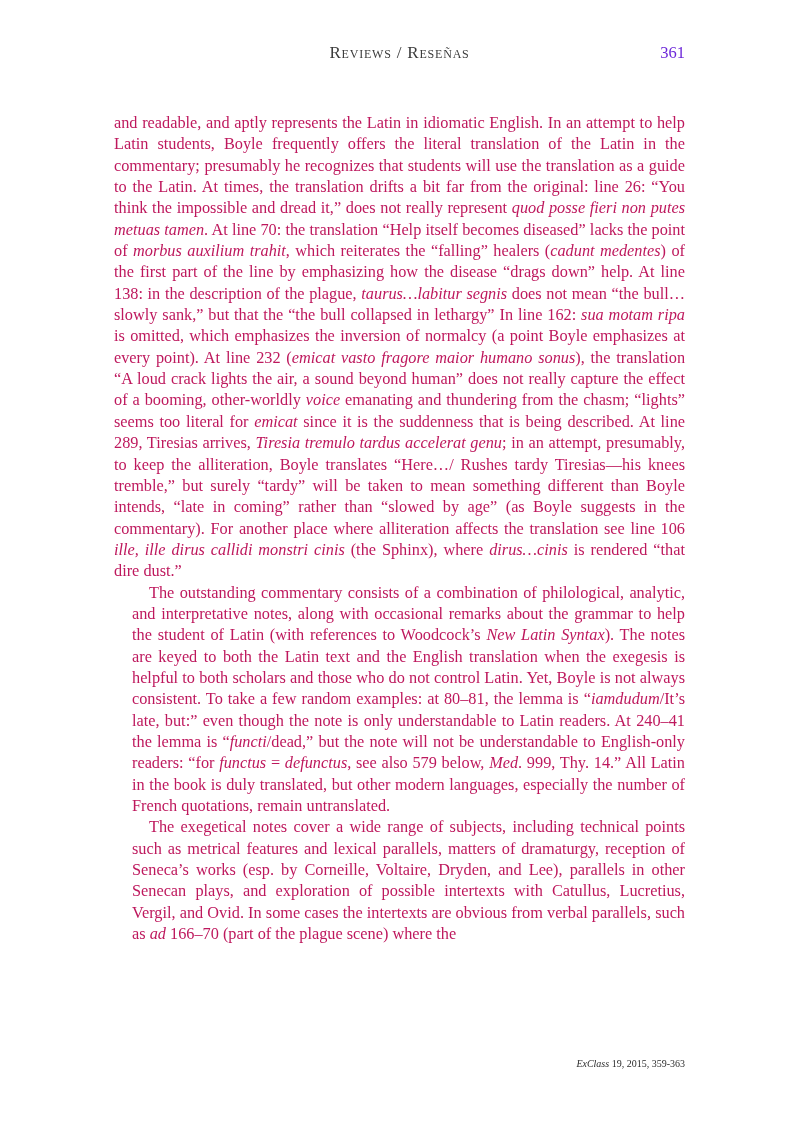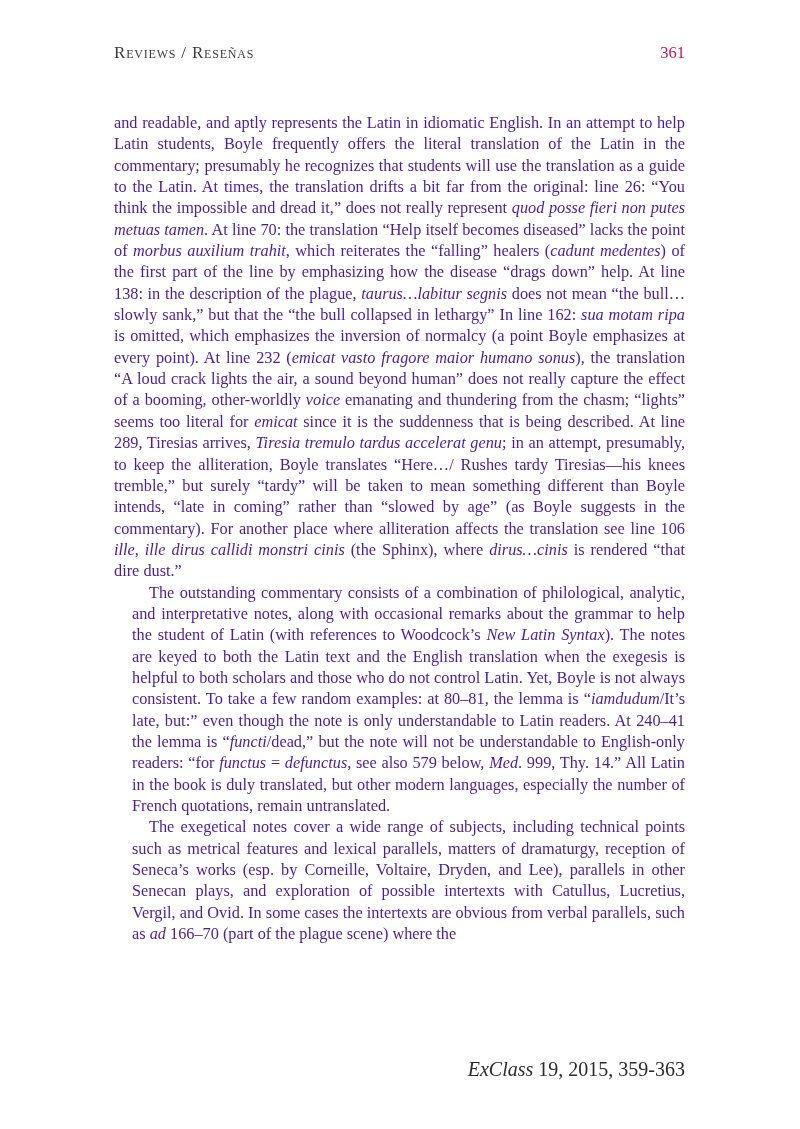--- a/index.html
+++ b/index.html
@@ -18,57 +18,58 @@
   }
   .header {
     position: absolute;
     top: 43px;
     left: 114px;
     width: 571px;
     height: 22px;
   }
   .running-title {
     display: block;
+    text-align: center;
     font-variant: small-caps;
     letter-spacing: 0.8px;
     font-size: 17px;
     color: #3b3b3b;
   }
   .page-number {
     position: absolute;
     right: 0;
     top: 0;
     font-size: 16.5px;
-    color: #be185d;
+    color: #6d28d9;
   }
   .body-text {
     position: absolute;
     top: 112px;
     left: 114px;
     width: 571px;
     font-size: 16.3px;
     line-height: 21.35px;
     text-align: justify;
-    color: #4c1d95;
+    color: #be185d;
   }
   .para {
     margin: 0;
     padding: 0;
   }
   .para.indent {
     text-indent: 17px;
     margin-left: 18px;
   }
   .footer {
     position: absolute;
     top: 1058px;
     left: 114px;
     width: 571px;
     text-align: right;
-    font-size: 20px;
+    font-size: 10px;
     color: #2b2b2b;
   }
 </style>
 </head>
 <body>
 
 <div class="page">
 
   <div class="header">
     <span class="running-title">Reviews / Reseñas</span>

